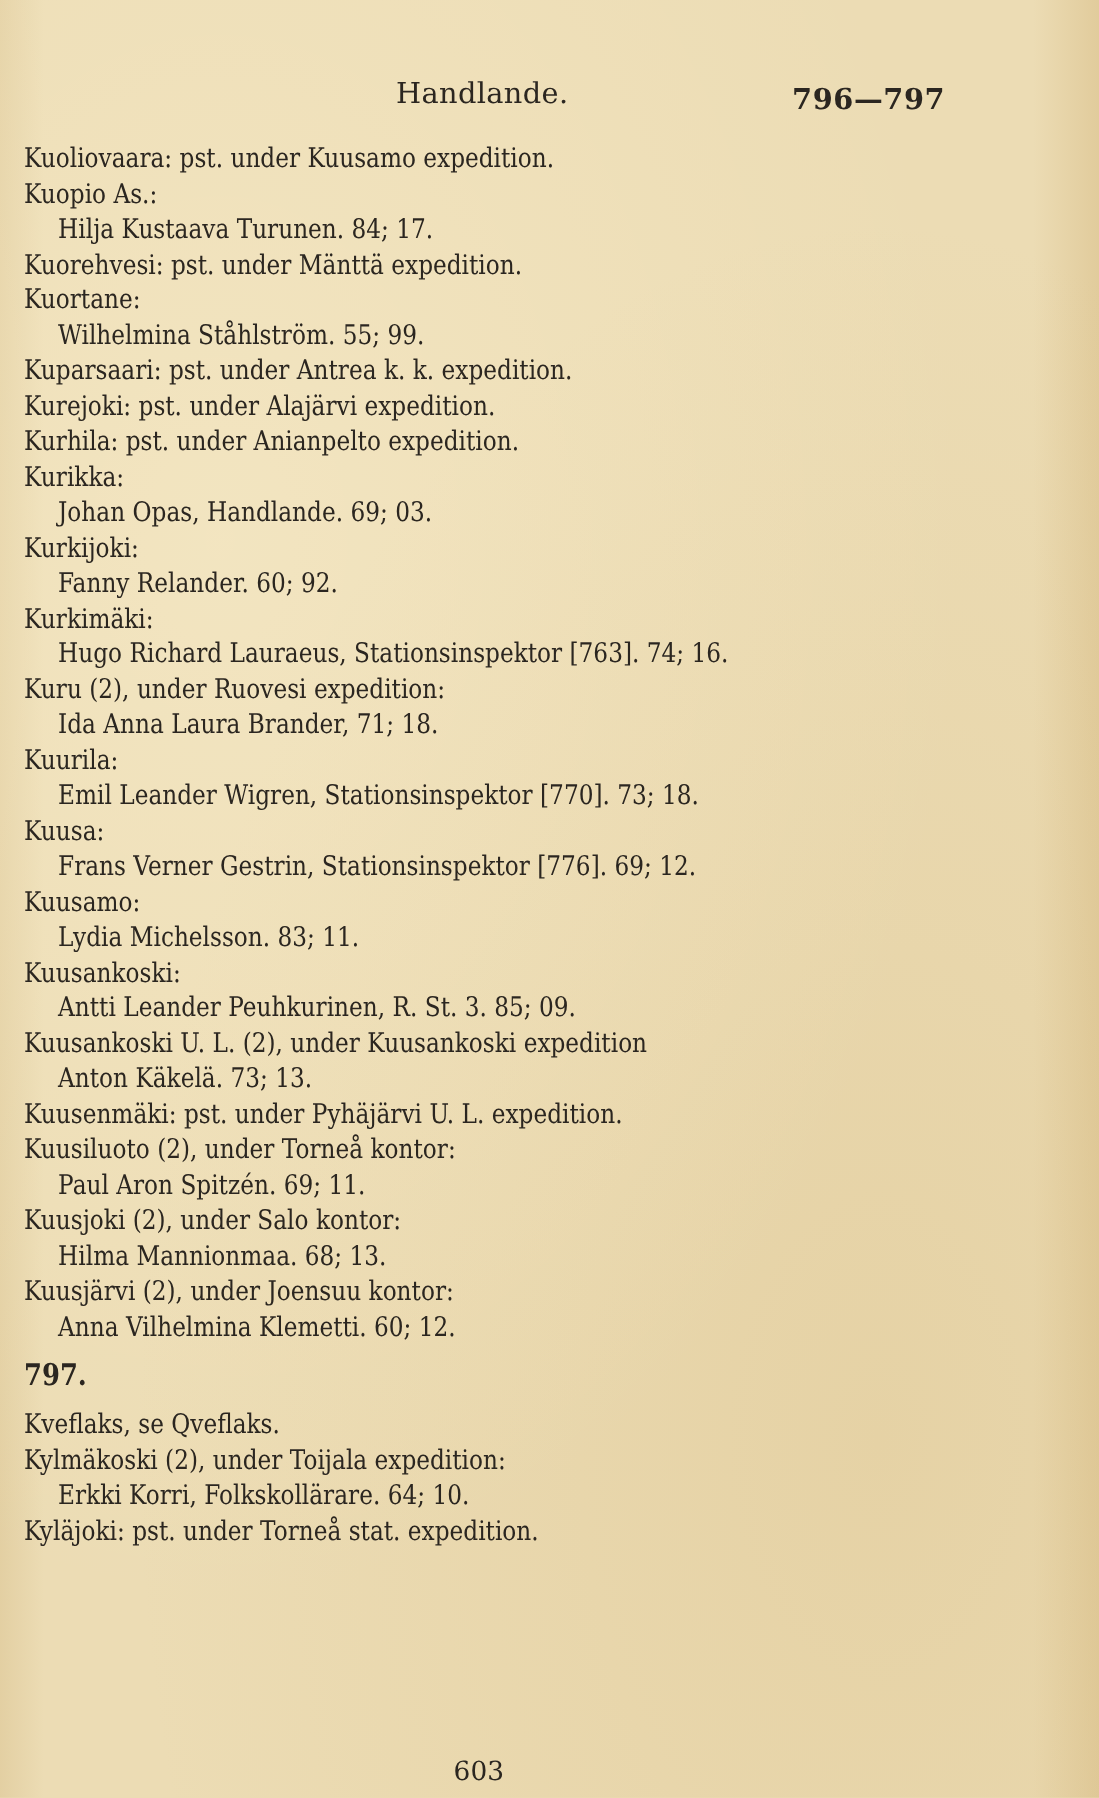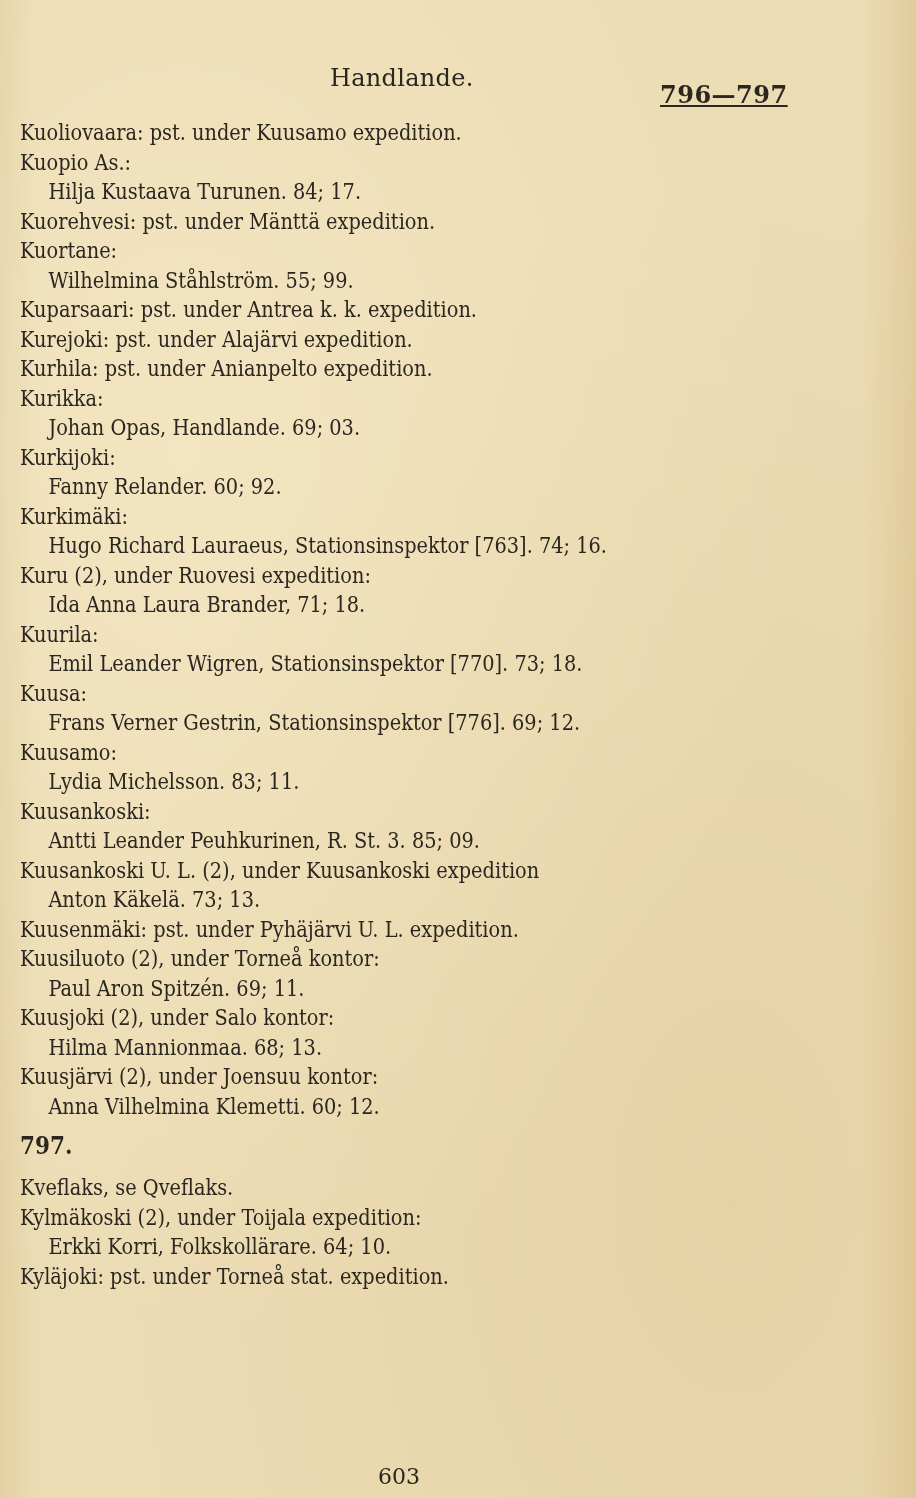--- a/index.html
+++ b/index.html
@@ -13,21 +13,21 @@
       font-family: "DejaVu Serif", "Liberation Serif", serif;
       color: #2b2620;
       position: relative;
     }
     .page { position: absolute; left: 0; top: 0; width: 916px; height: 1498px; }
     .running-head {
       position: absolute; top: 64px; left: 0; width: 916px; height: 36px;
       font-size: 24px;
     }
     .running-title { position: absolute; left: 330px; top: 0; letter-spacing: 0.3px; }
-    .running-range { position: absolute; left: 660px; top: 16px; font-weight: bold; letter-spacing: 0.5px; text-decoration: underline; }
+    .running-range { position: absolute; left: 660px; top: 4px; font-weight: bold; letter-spacing: 0.5px; }
     .body-text {
       position: absolute; left: 20px; top: 118px; width: 880px;
       font-size: 22.5px; line-height: 29.5px;
       transform: scaleX(0.86); transform-origin: left top;
     }
     .line { white-space: nowrap; height: 29.5px; }
     .line.indent { padding-left: 33px; }
     .section-num {
       font-weight: bold; font-size: 25px; margin-top: 10px; margin-bottom: 10px; height: 32px;
     }

